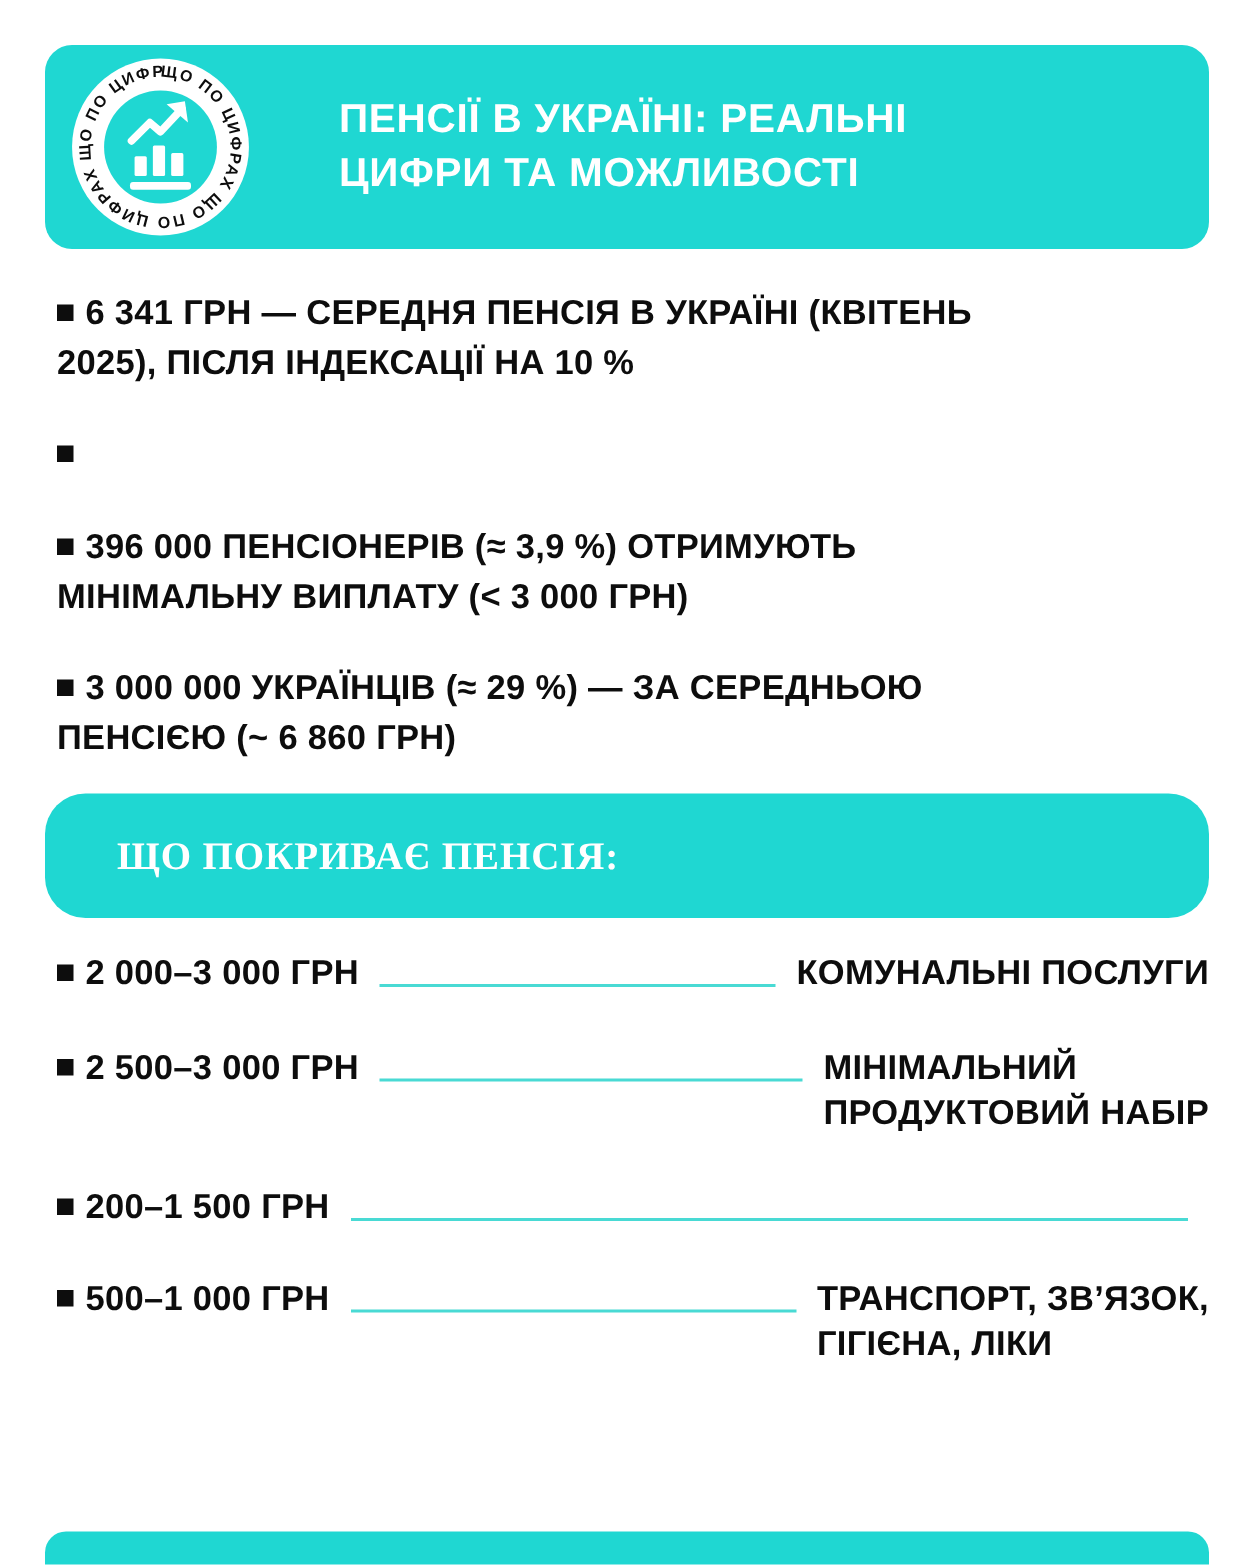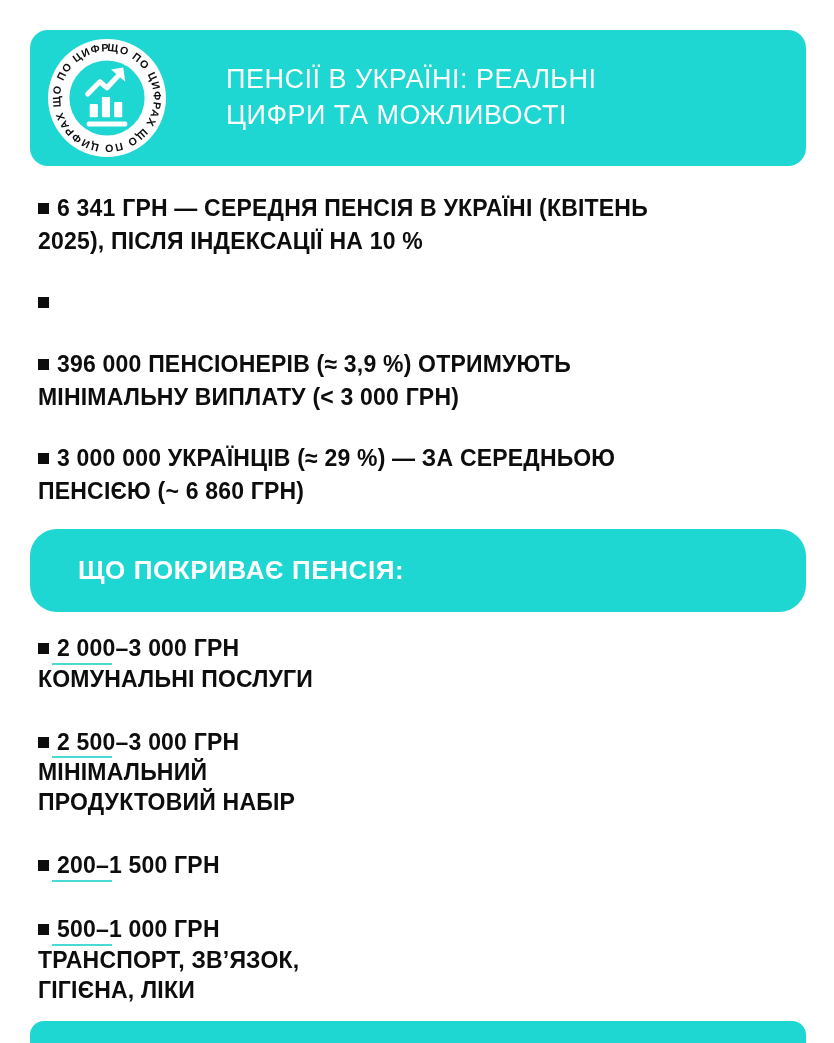--- a/index.html
+++ b/index.html
@@ -14,21 +14,21 @@
   .header{
     position:absolute;left:30px;top:30px;width:776px;height:136px;
     background:#1fd7d2;border-radius:18px;
   }
   .logo{
     position:absolute;left:16px;top:7px;width:122px;height:122px;
   }
   .header-title{
     position:absolute;left:196px;top:0;height:136px;right:20px;
     display:flex;align-items:center;
-    color:#ffffff;font-size:27px;font-weight:400;line-height:1.33;
+    color:#ffffff;font-size:27px;font-weight:700;line-height:1.33;
     letter-spacing:0.5px;white-space:pre-line;
   }
 
   
   .stats{
     position:absolute;left:38px;top:192px;width:762px;
   }
   .stat{
     font-size:23px;font-weight:700;line-height:1.42;letter-spacing:0.2px;
     margin-bottom:29px;white-space:pre-line;
@@ -40,28 +40,29 @@
 
   
   .banner{
     position:absolute;left:30px;top:529px;width:776px;height:83px;
     background:#1fd7d2;border-radius:27px;
     display:flex;align-items:center;
   }
   .banner-title{
     color:#ffffff;font-size:26px;font-weight:700;letter-spacing:0.6px;
     padding-left:48px;
+    font-family:Liberation Serif, serif;
   }
 
   
   .coverage{
     position:absolute;left:38px;top:634px;width:768px;
   }
   .cov-row{
-    display:flex;align-items:flex-start;margin-bottom:33px;flex-direction:column;
+    display:flex;align-items:flex-start;margin-bottom:33px;
   }
   .cov-amount{
     font-size:23px;font-weight:700;letter-spacing:0.2px;white-space:nowrap;
     line-height:1.25;
   }
   .leader{
     flex:1;height:22px;border-bottom:2px solid #49dad4;
     margin:0 14px;min-width:60px;
   }
   .cov-label{

